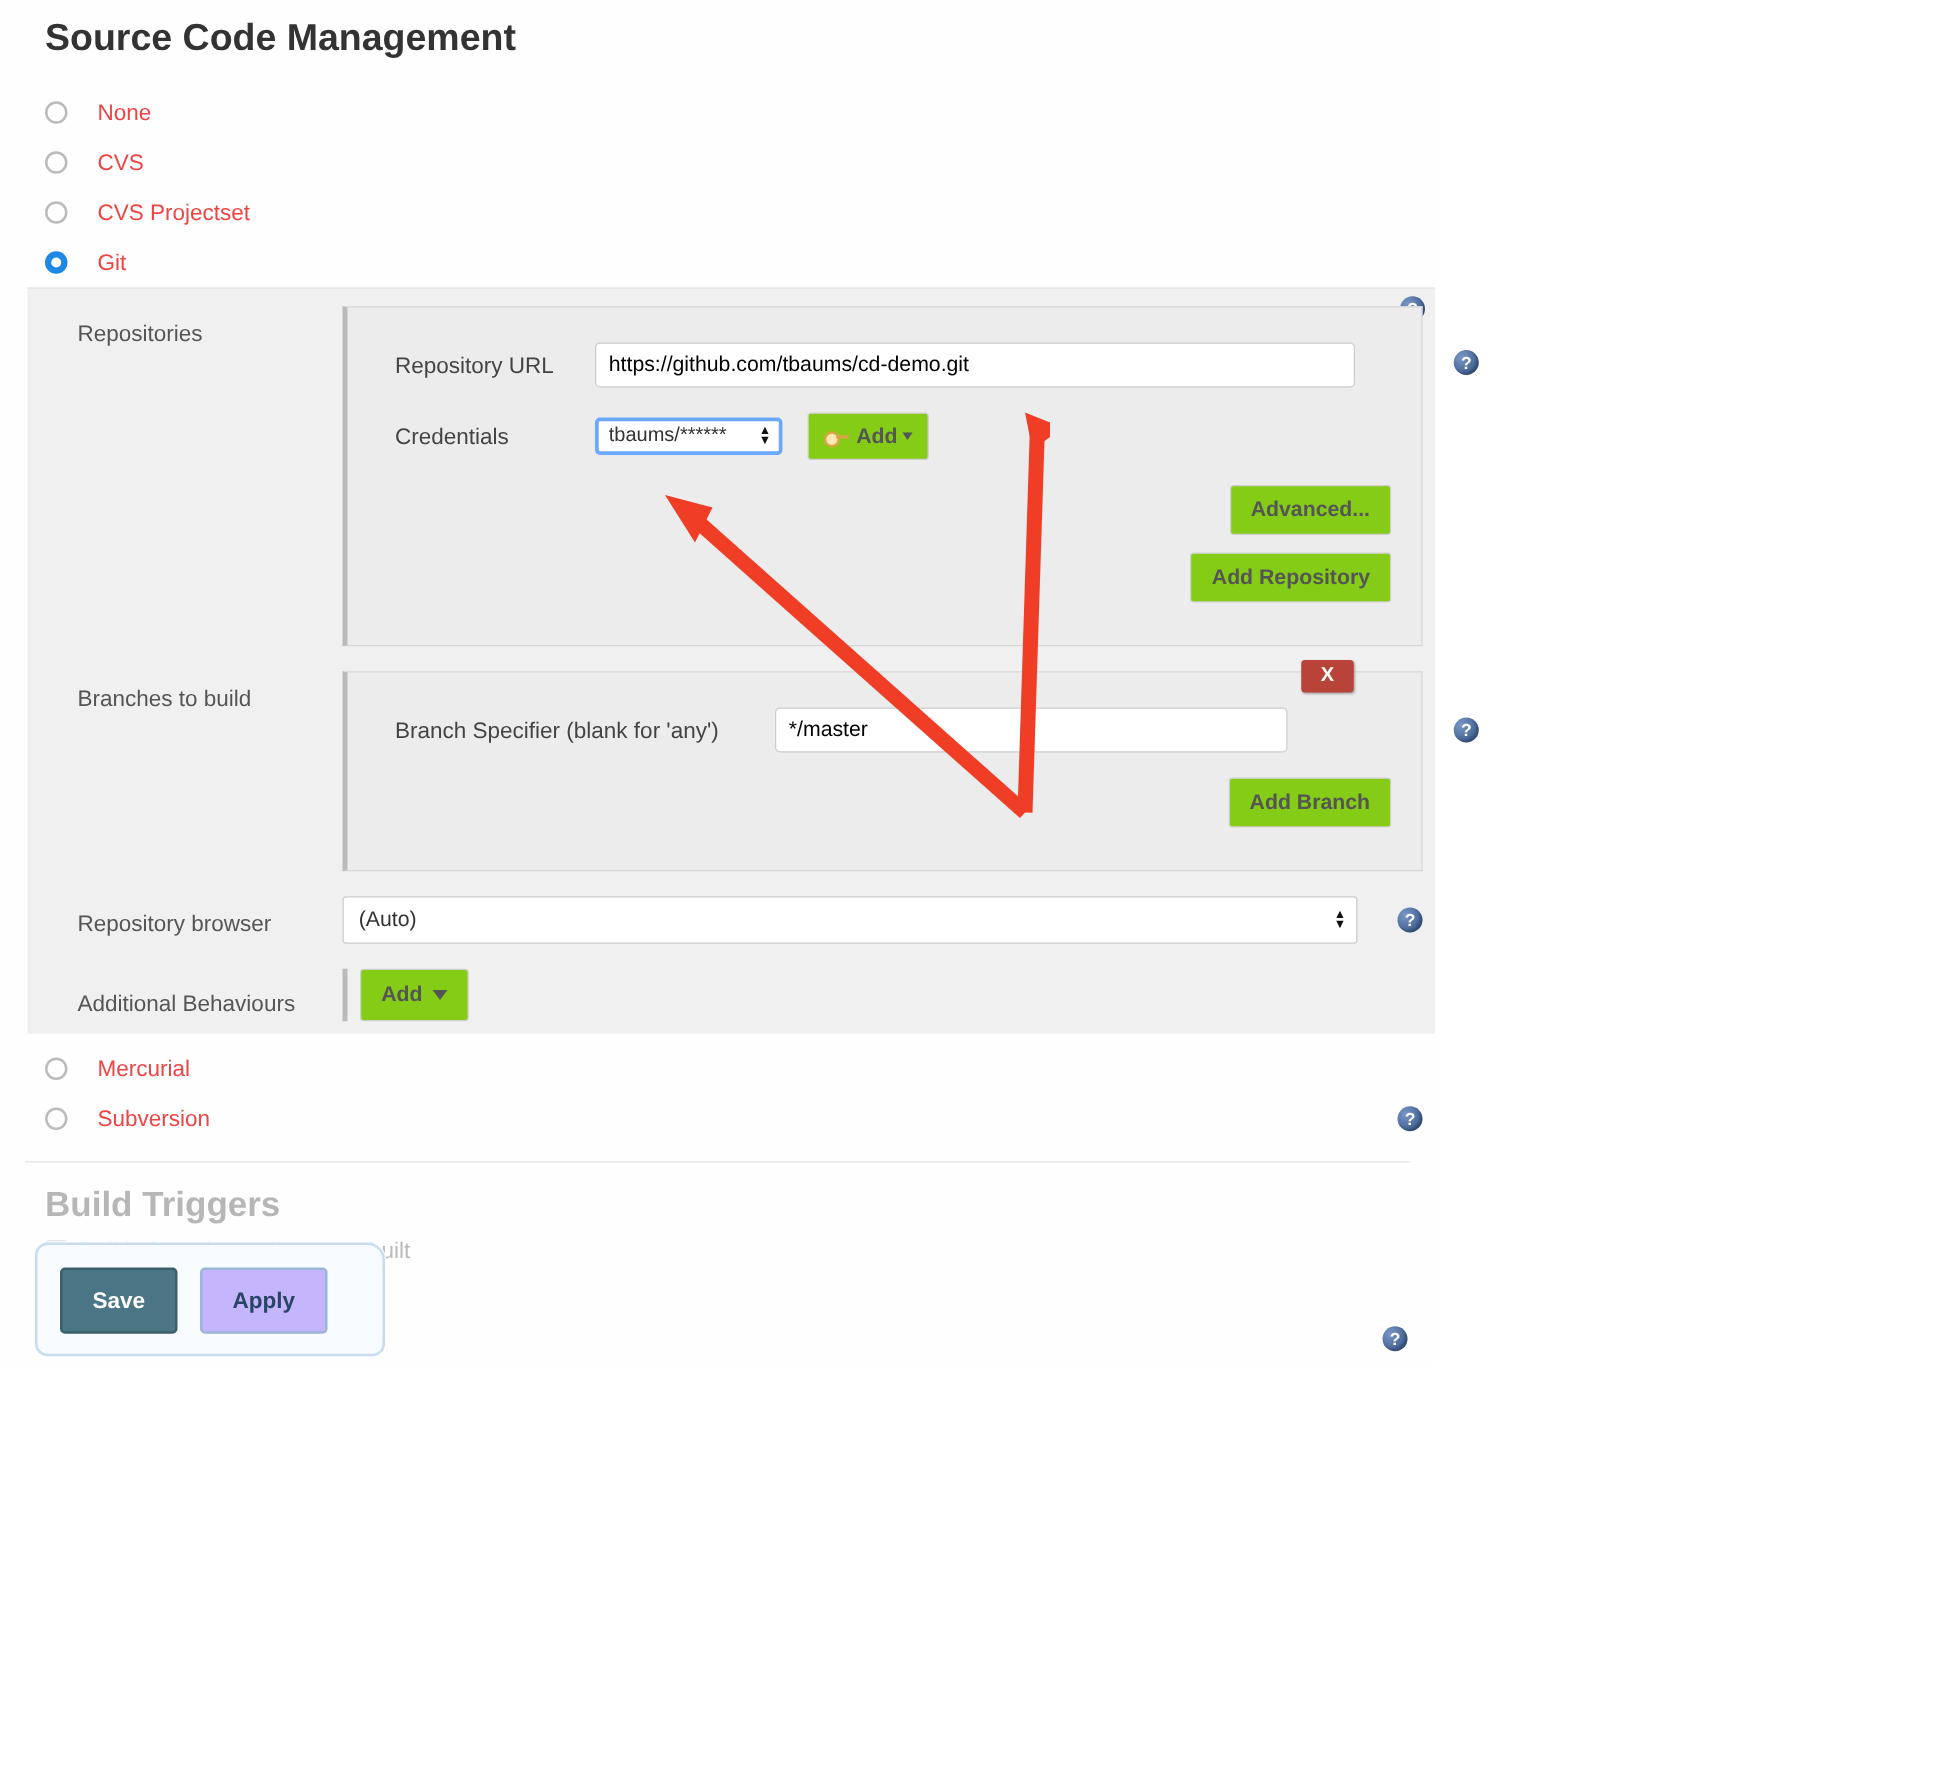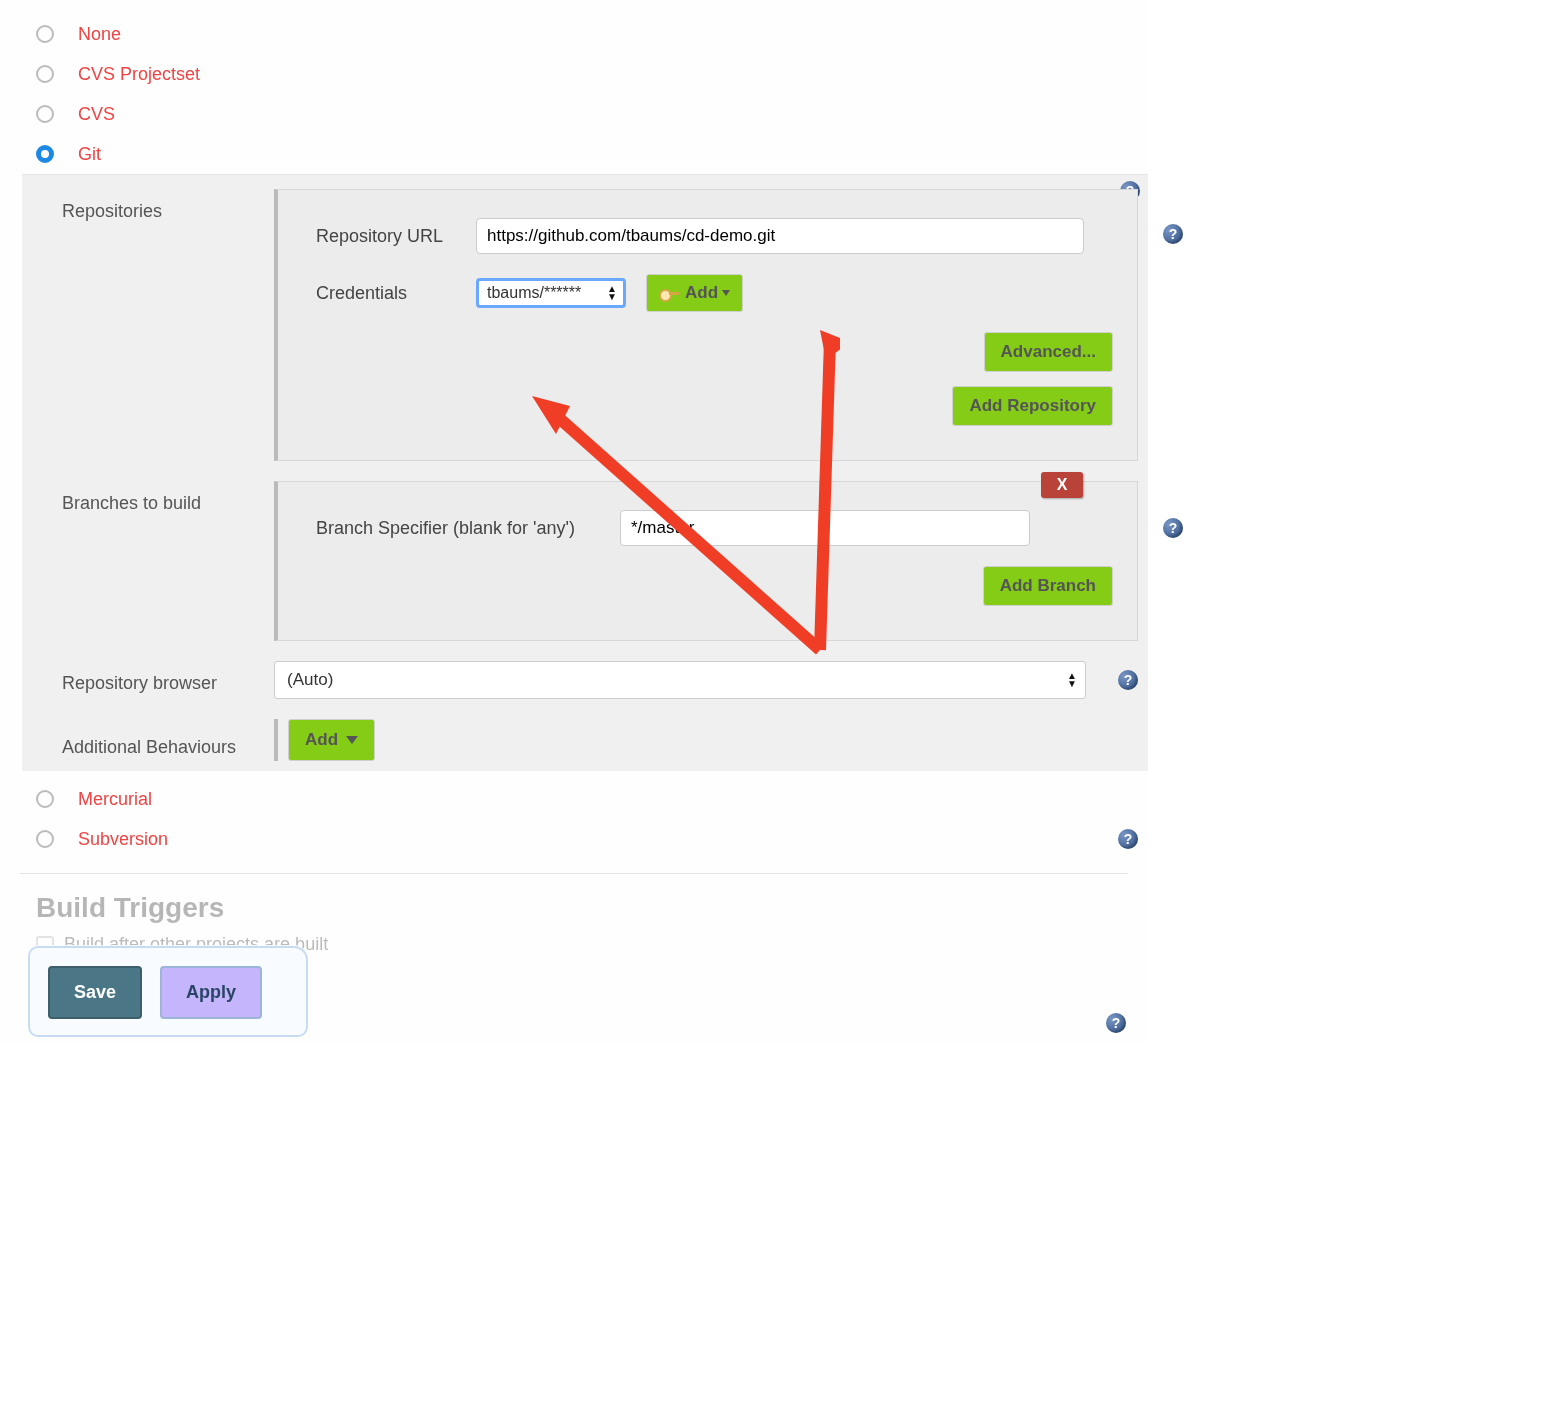--- a/index.html
+++ b/index.html
@@ -258,33 +258,34 @@
     z-index: 40;
   }
   .subv-row { position: relative; }
   .help-bt { position:absolute; right: 22px; bottom: 10px; }
 </style>
 </head>
 <body>
 
 <div class="page">
 
+  <div class="section-hdr">Source Code Management</div>
 
   <div class="radio-list">
     <div class="radio-row">
       <span class="radio-outer"></span>
       <span class="radio-label">None</span>
     </div>
     <div class="radio-row">
       <span class="radio-outer"></span>
+      <span class="radio-label">CVS</span>
+    </div>
+    <div class="radio-row">
+      <span class="radio-outer"></span>
       <span class="radio-label">CVS Projectset</span>
-    </div>
-    <div class="radio-row">
-      <span class="radio-outer"></span>
-      <span class="radio-label">CVS</span>
     </div>
     <div class="radio-row">
       <span class="radio-outer checked"></span>
       <span class="radio-label">Git</span>
     </div>
   </div>
 
   <div class="git-block">
     <span class="help-icon help-abs help-repos">?</span>
 

